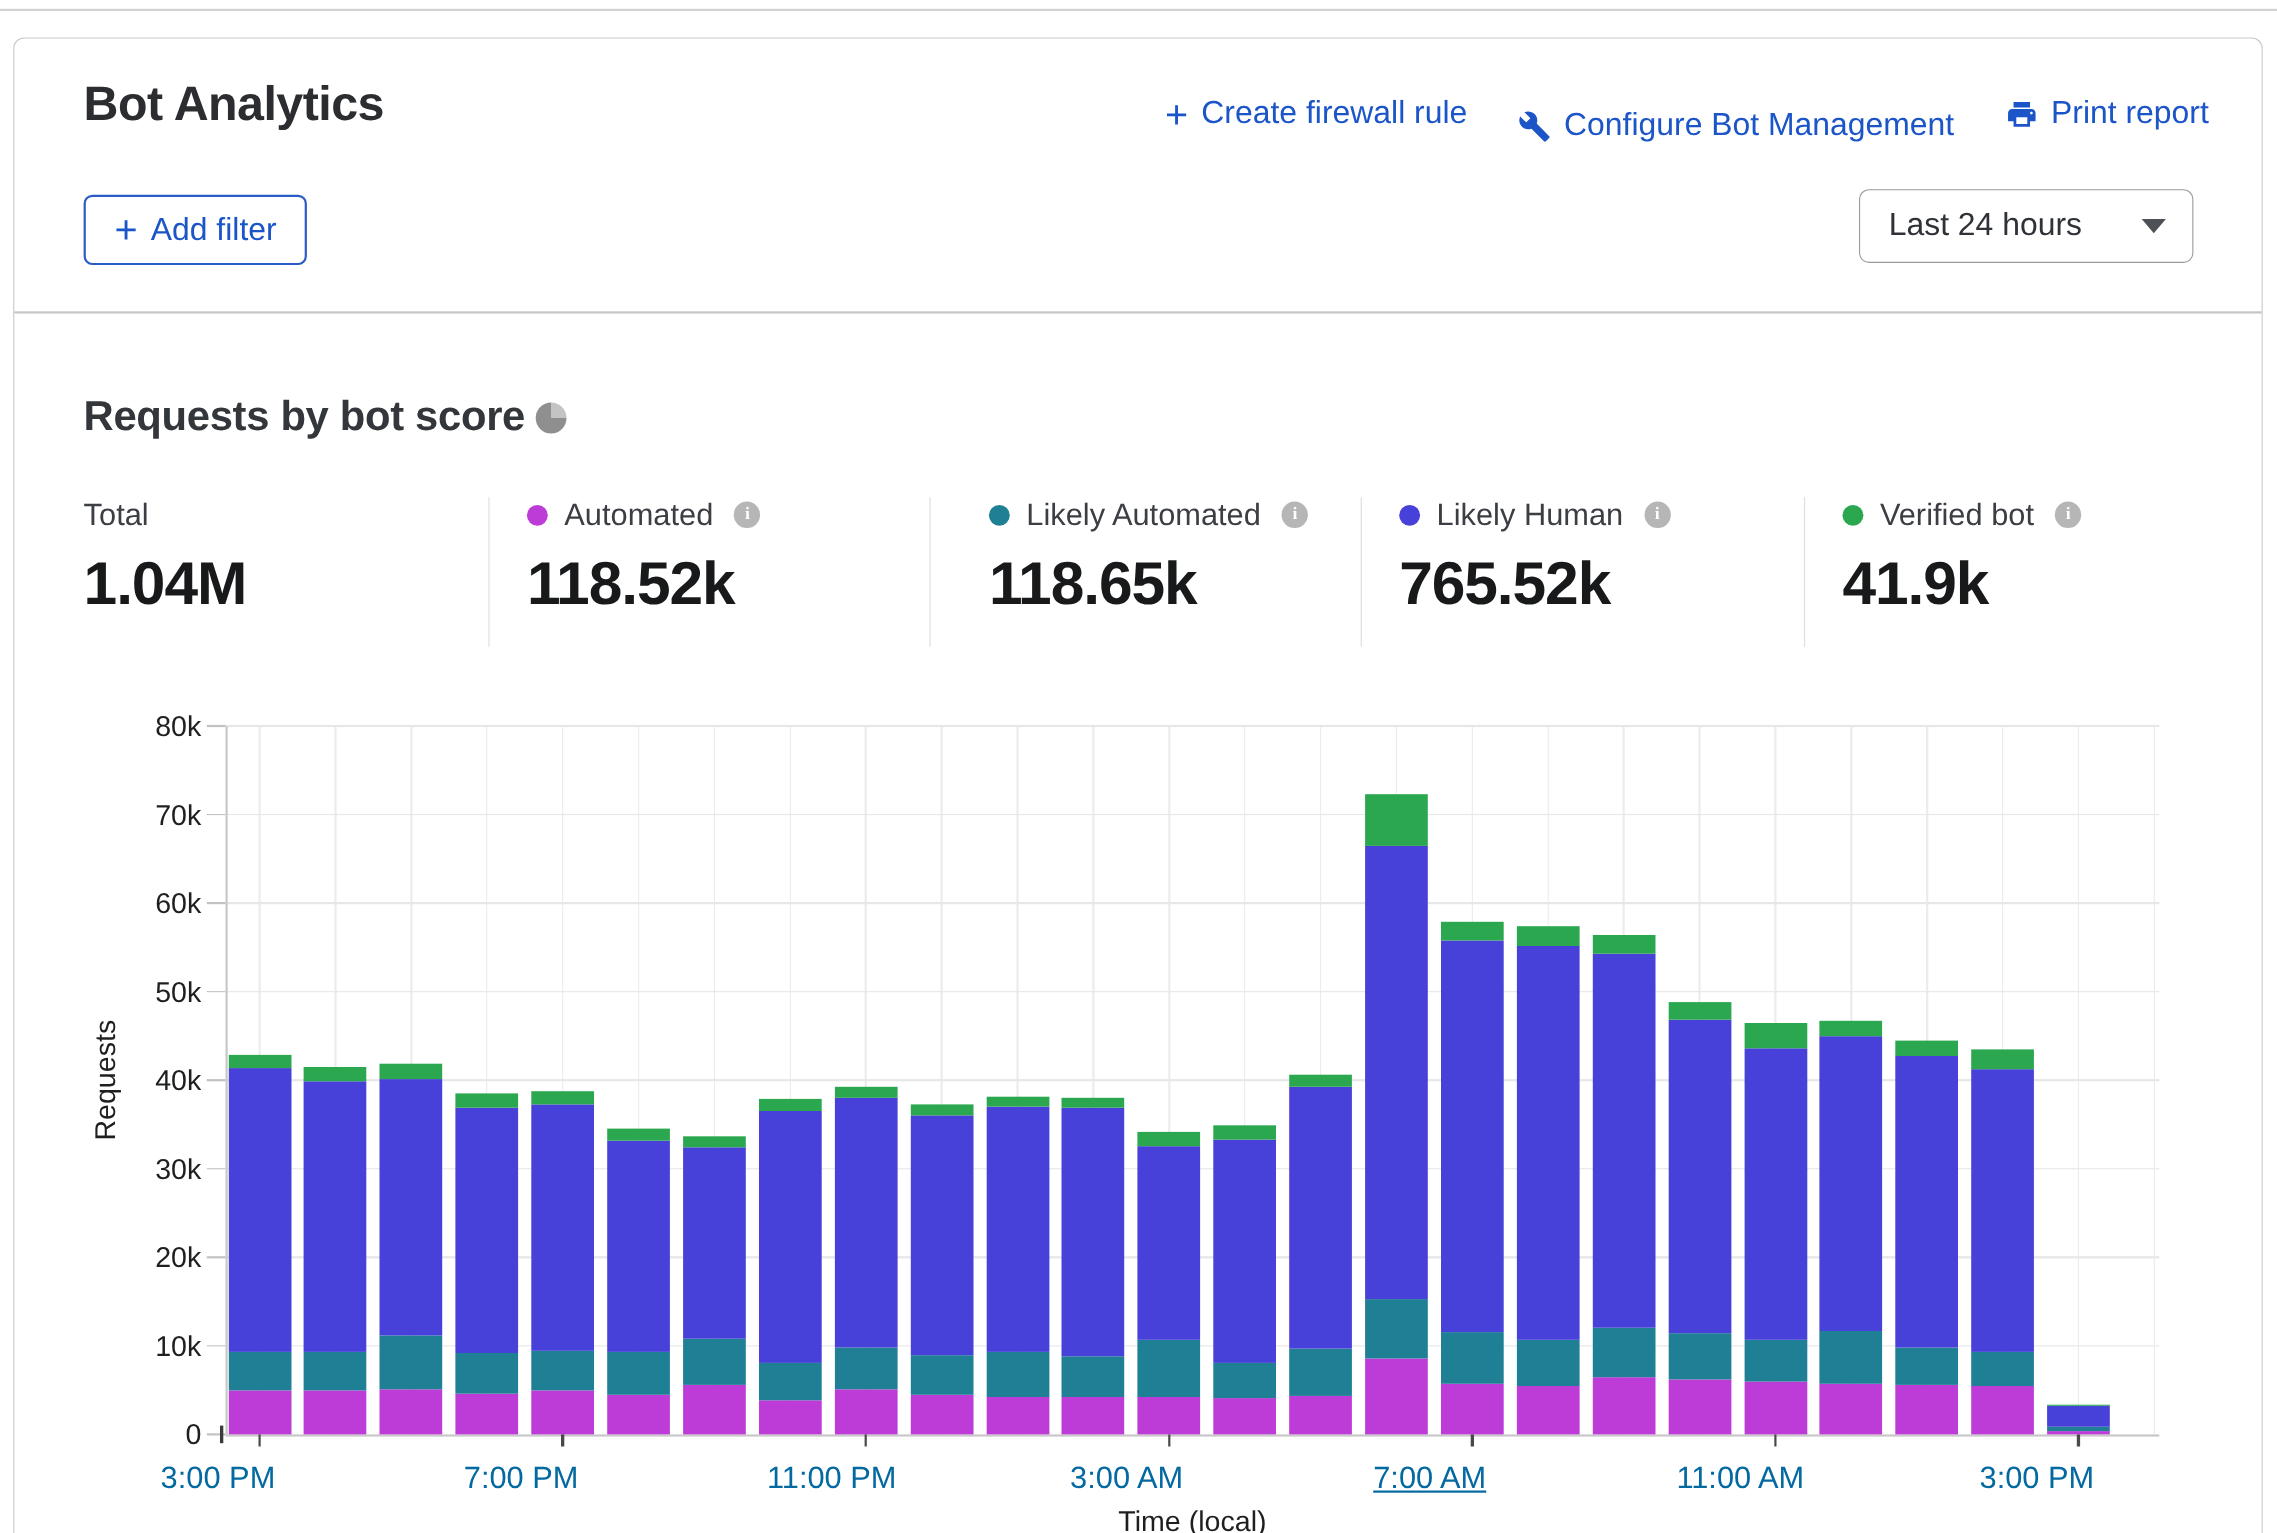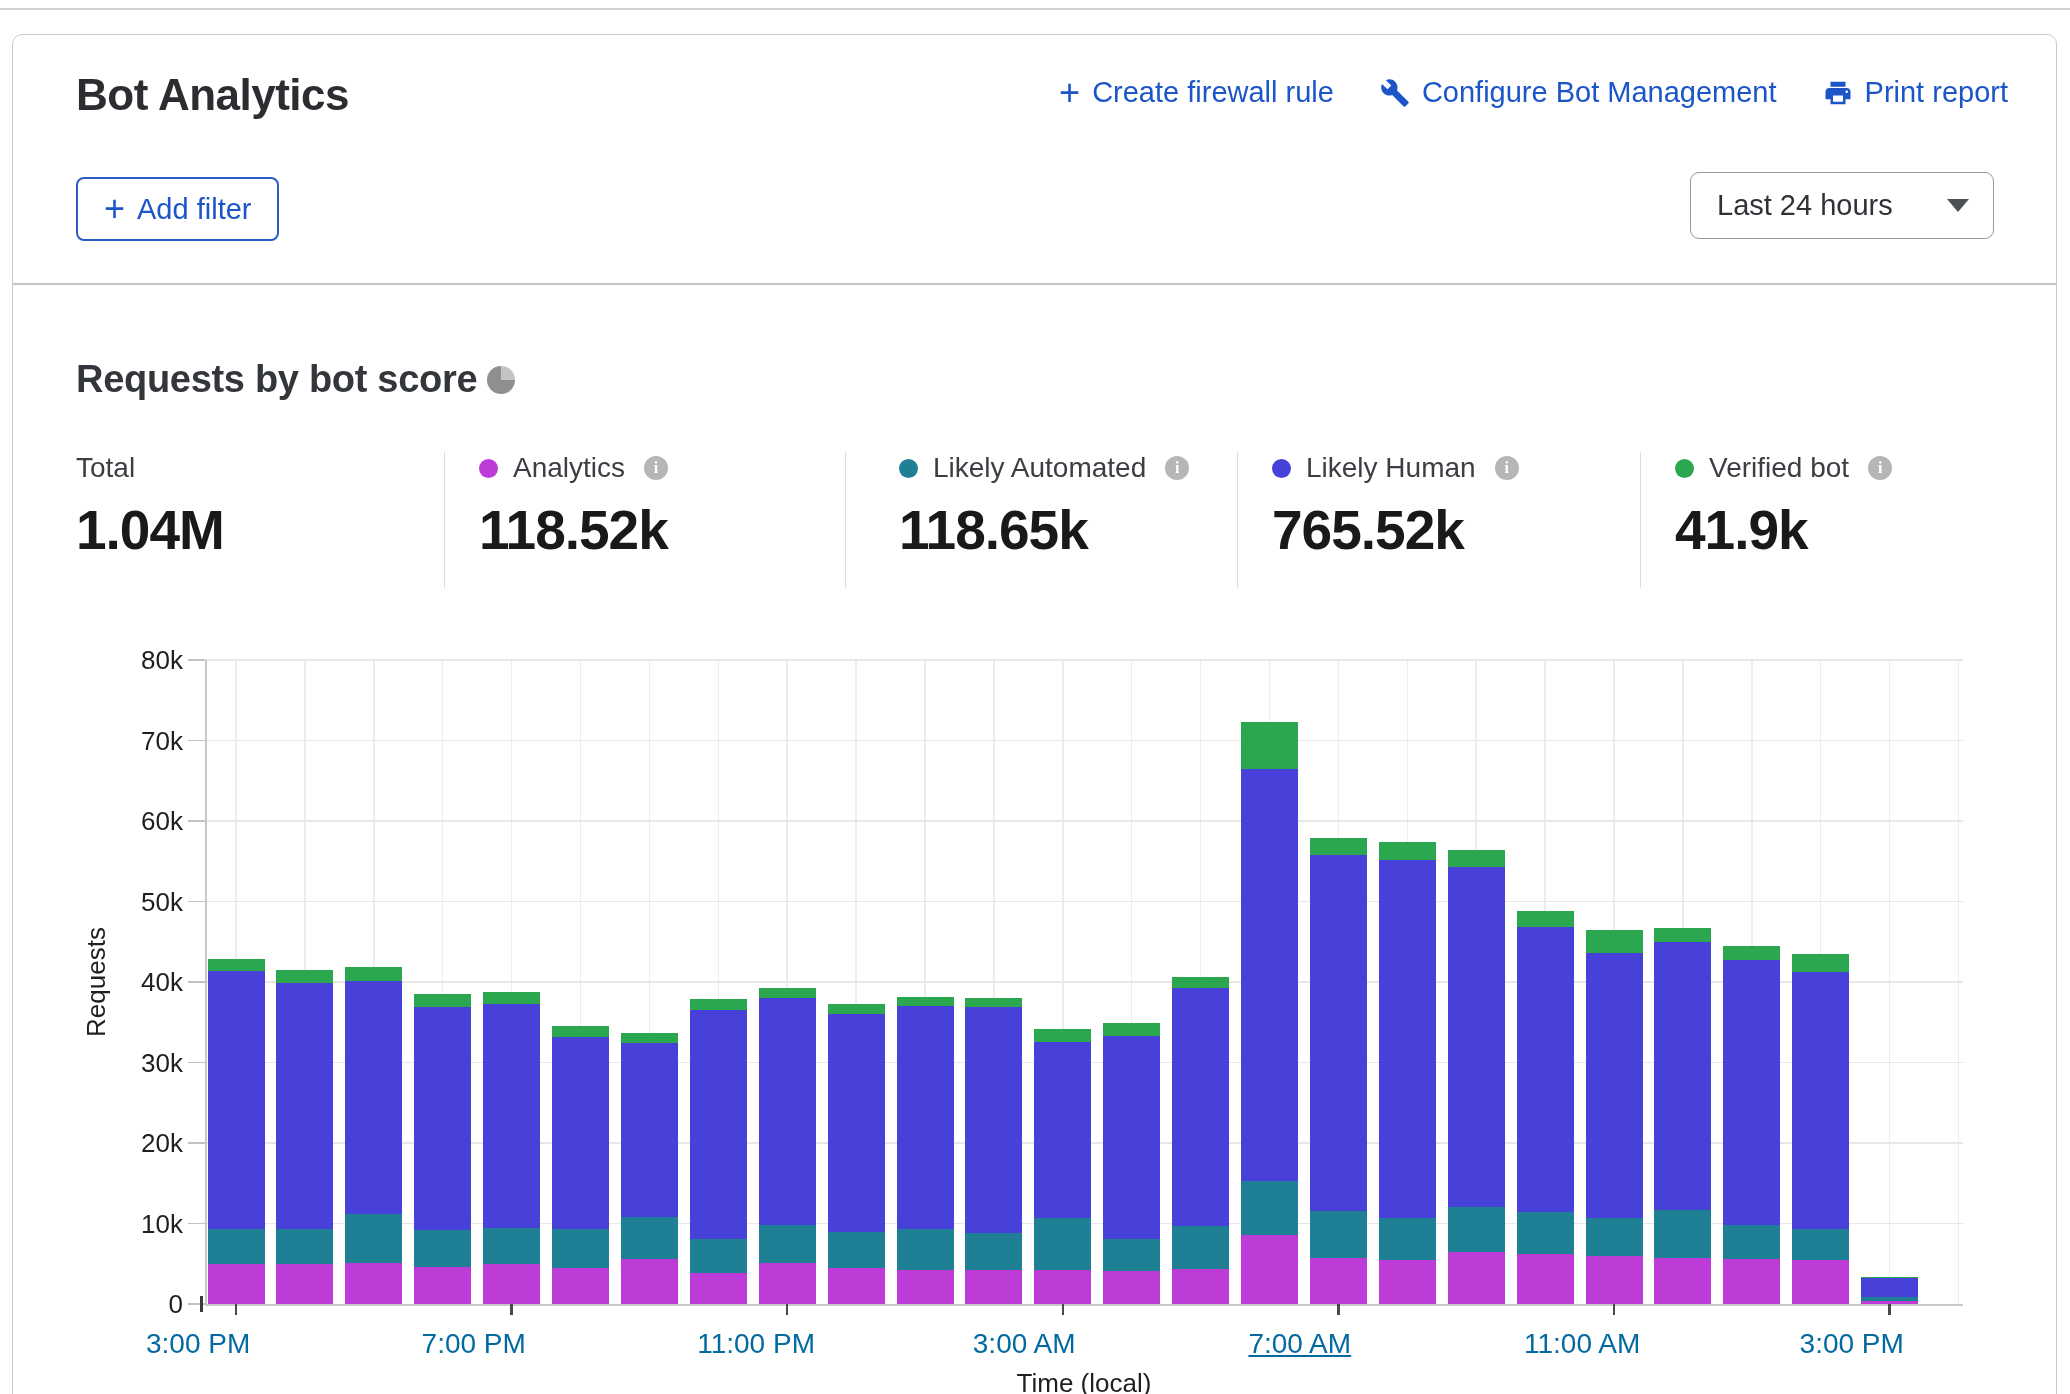--- a/index.html
+++ b/index.html
@@ -72,21 +72,21 @@
 <div class="top-rule"></div>
 <div class="card"></div>
 
 <h1 class="page-title">Bot Analytics</h1>
 
 <div class="actions">
   <a class="action" style="color: rgb(27, 85, 200);">
     <span class="plus-glyph">+</span>
     <span>Create firewall rule</span>
   </a>
-  <a class="action" style="color: rgb(27, 85, 200);">
+  <a class="action" style="color: rgb(27, 85, 200); margin-top: 22px;">
     <span>
       <svg width="30" height="30" viewBox="0 0 24 24" fill="currentColor">
           <path d="M22.7 19l-9.1-9.1c.9-2.3.4-5-1.5-6.9-2-2-5-2.4-7.4-1.3L9 6 6 9 1.6 4.7C.4 7.1.9 10.1 2.9 12.1c1.9 1.9 4.6 2.4 6.9 1.5l9.1 9.1c.4.4 1 .4 1.4 0l2.3-2.3c.5-.4.5-1.1.1-1.4z"></path>
         </svg>
     </span>
     <span>Configure Bot Management</span>
   </a>
   <a class="action" style="color: rgb(27, 85, 200);">
     <span>
       <svg width="30" height="30" viewBox="0 0 24 24" fill="currentColor">
@@ -117,21 +117,21 @@
 <div class="stats">
   <div class="stat s0">
     <div class="stat-label-row">
       <span class="stat-label">Total</span>
     </div>
     <div class="stat-value">1.04M</div>
   </div>
   <div class="stat s1">
     <div class="stat-label-row">
       <span class="dot" style="background: rgb(189, 60, 216);"></span>
-      <span class="stat-label">Analytics</span>
+      <span class="stat-label">Automated</span>
       <span class="info">i</span>
     </div>
     <div class="stat-value">118.52k</div>
   </div>
   <div class="stat s2">
     <div class="stat-label-row">
       <span class="dot" style="background: rgb(31, 127, 149);"></span>
       <span class="stat-label">Likely Automated</span>
       <span class="info">i</span>
     </div>

